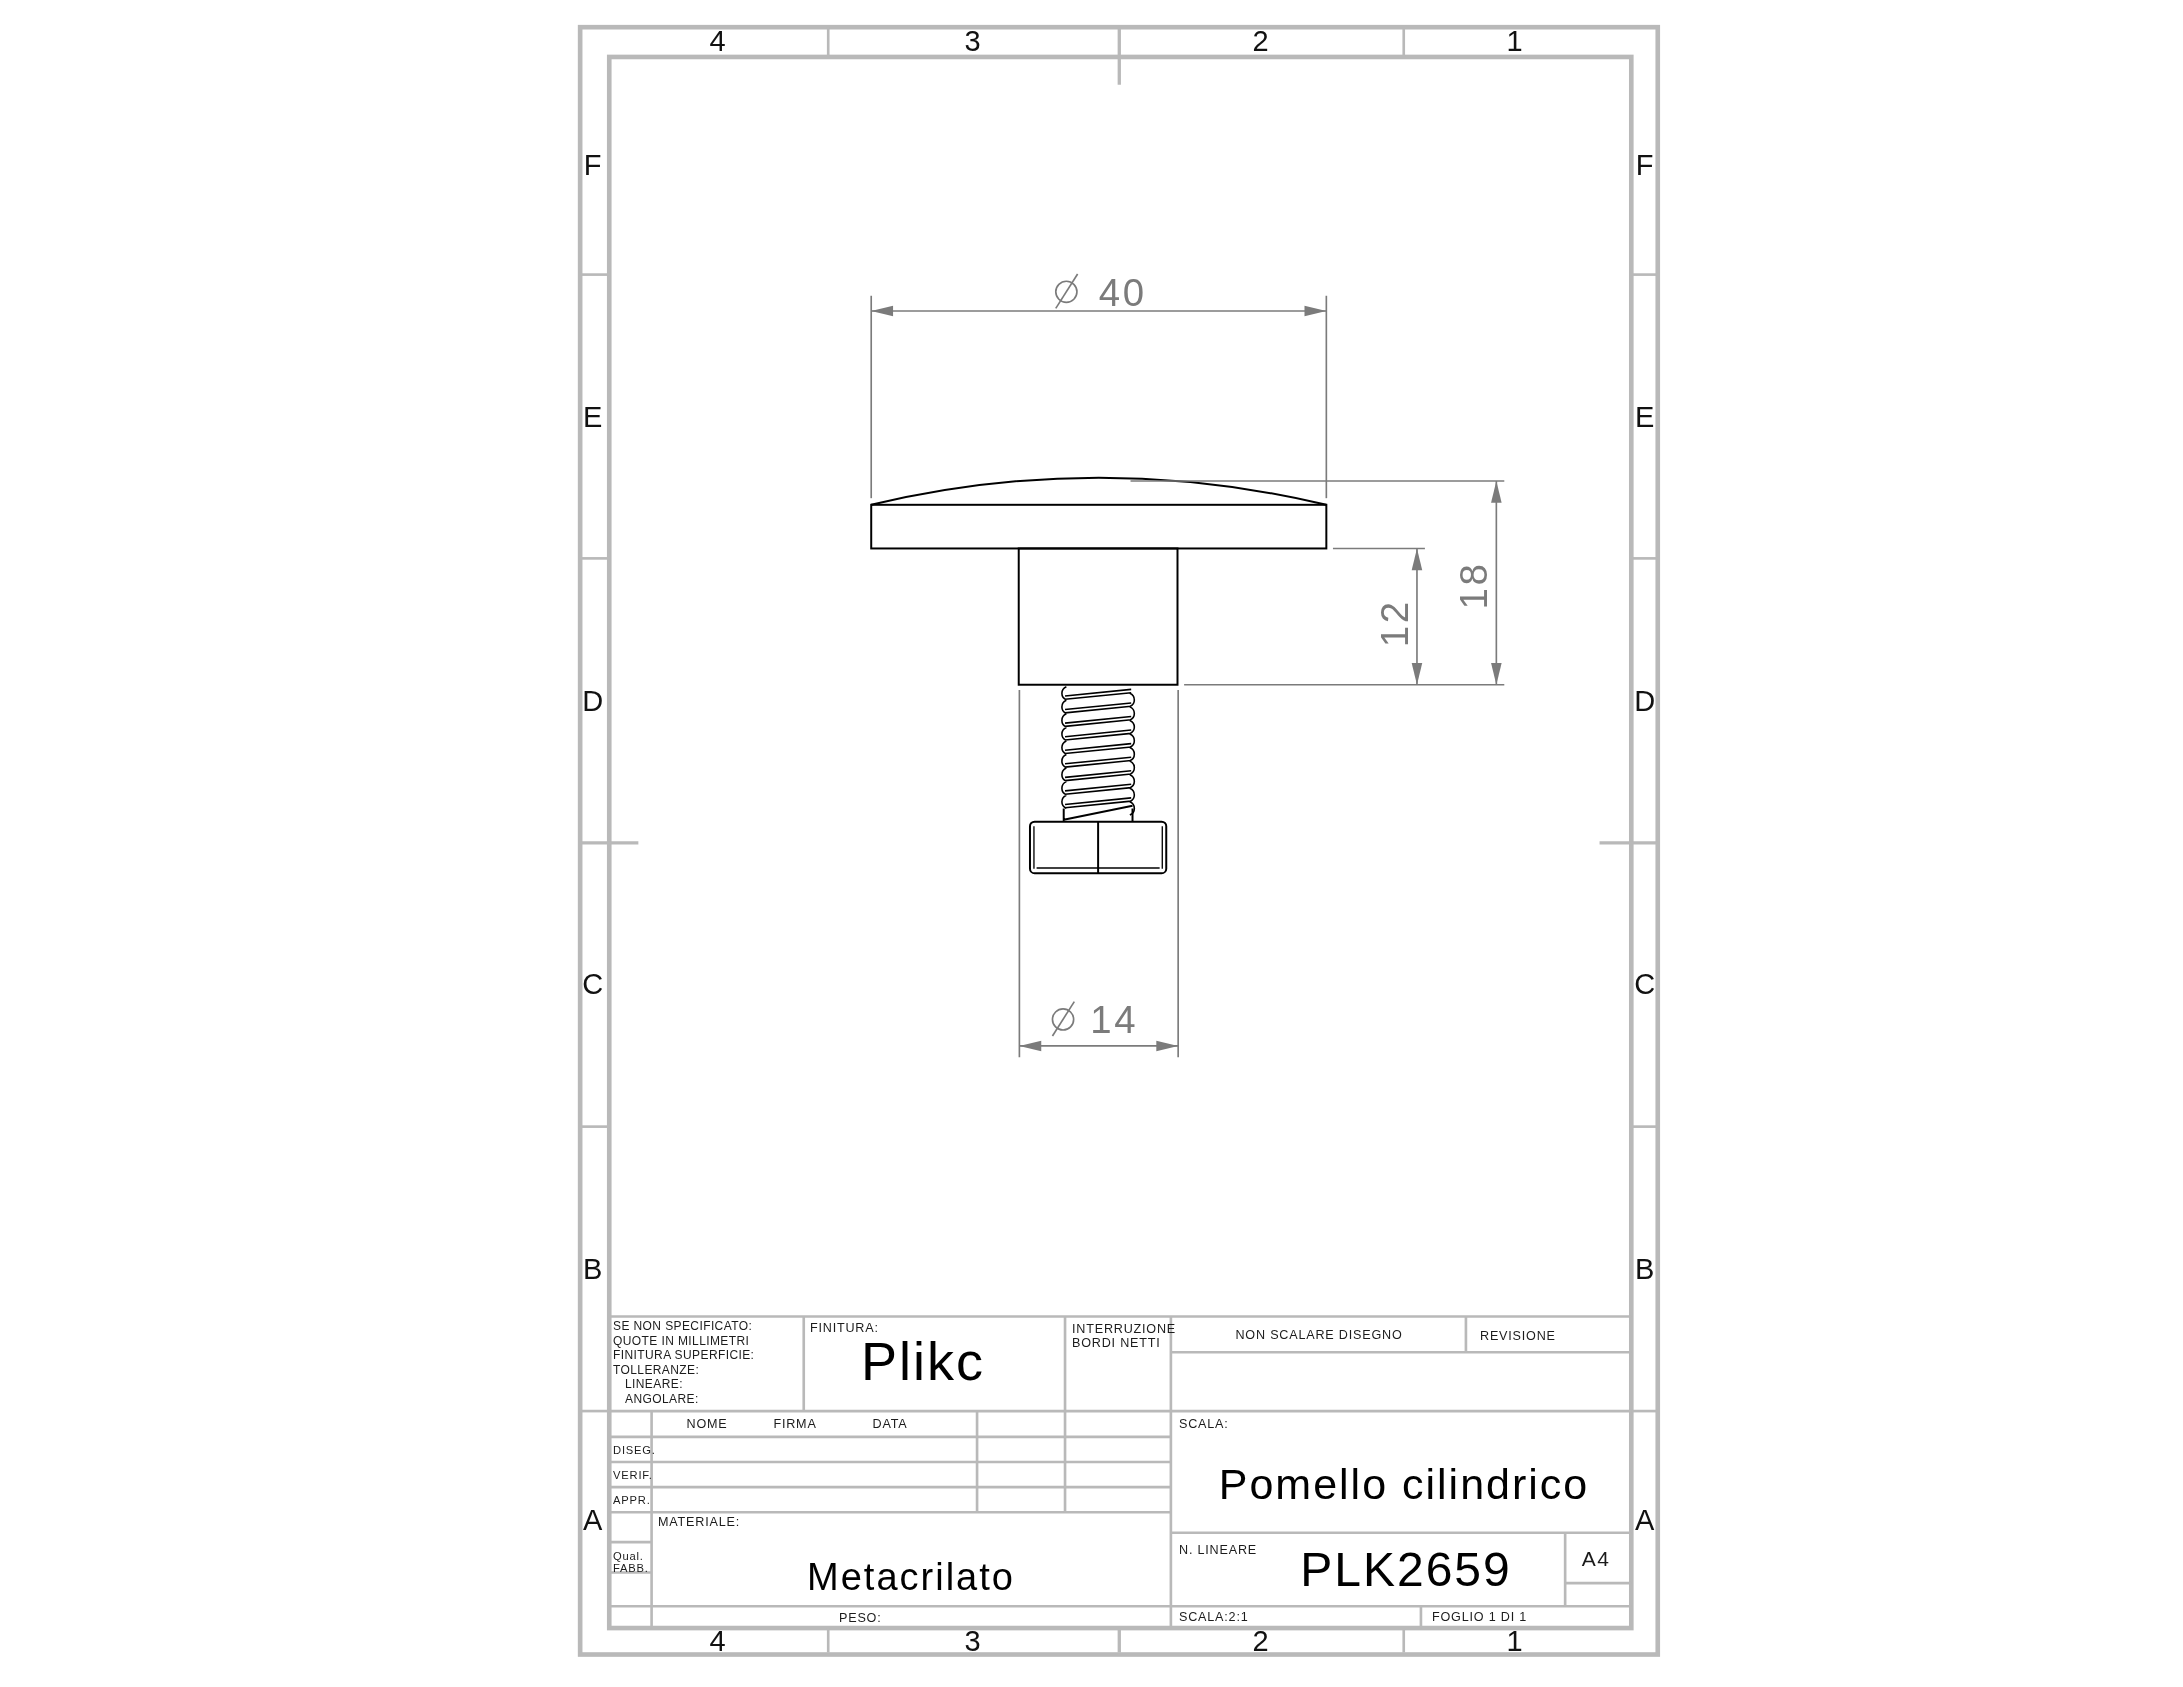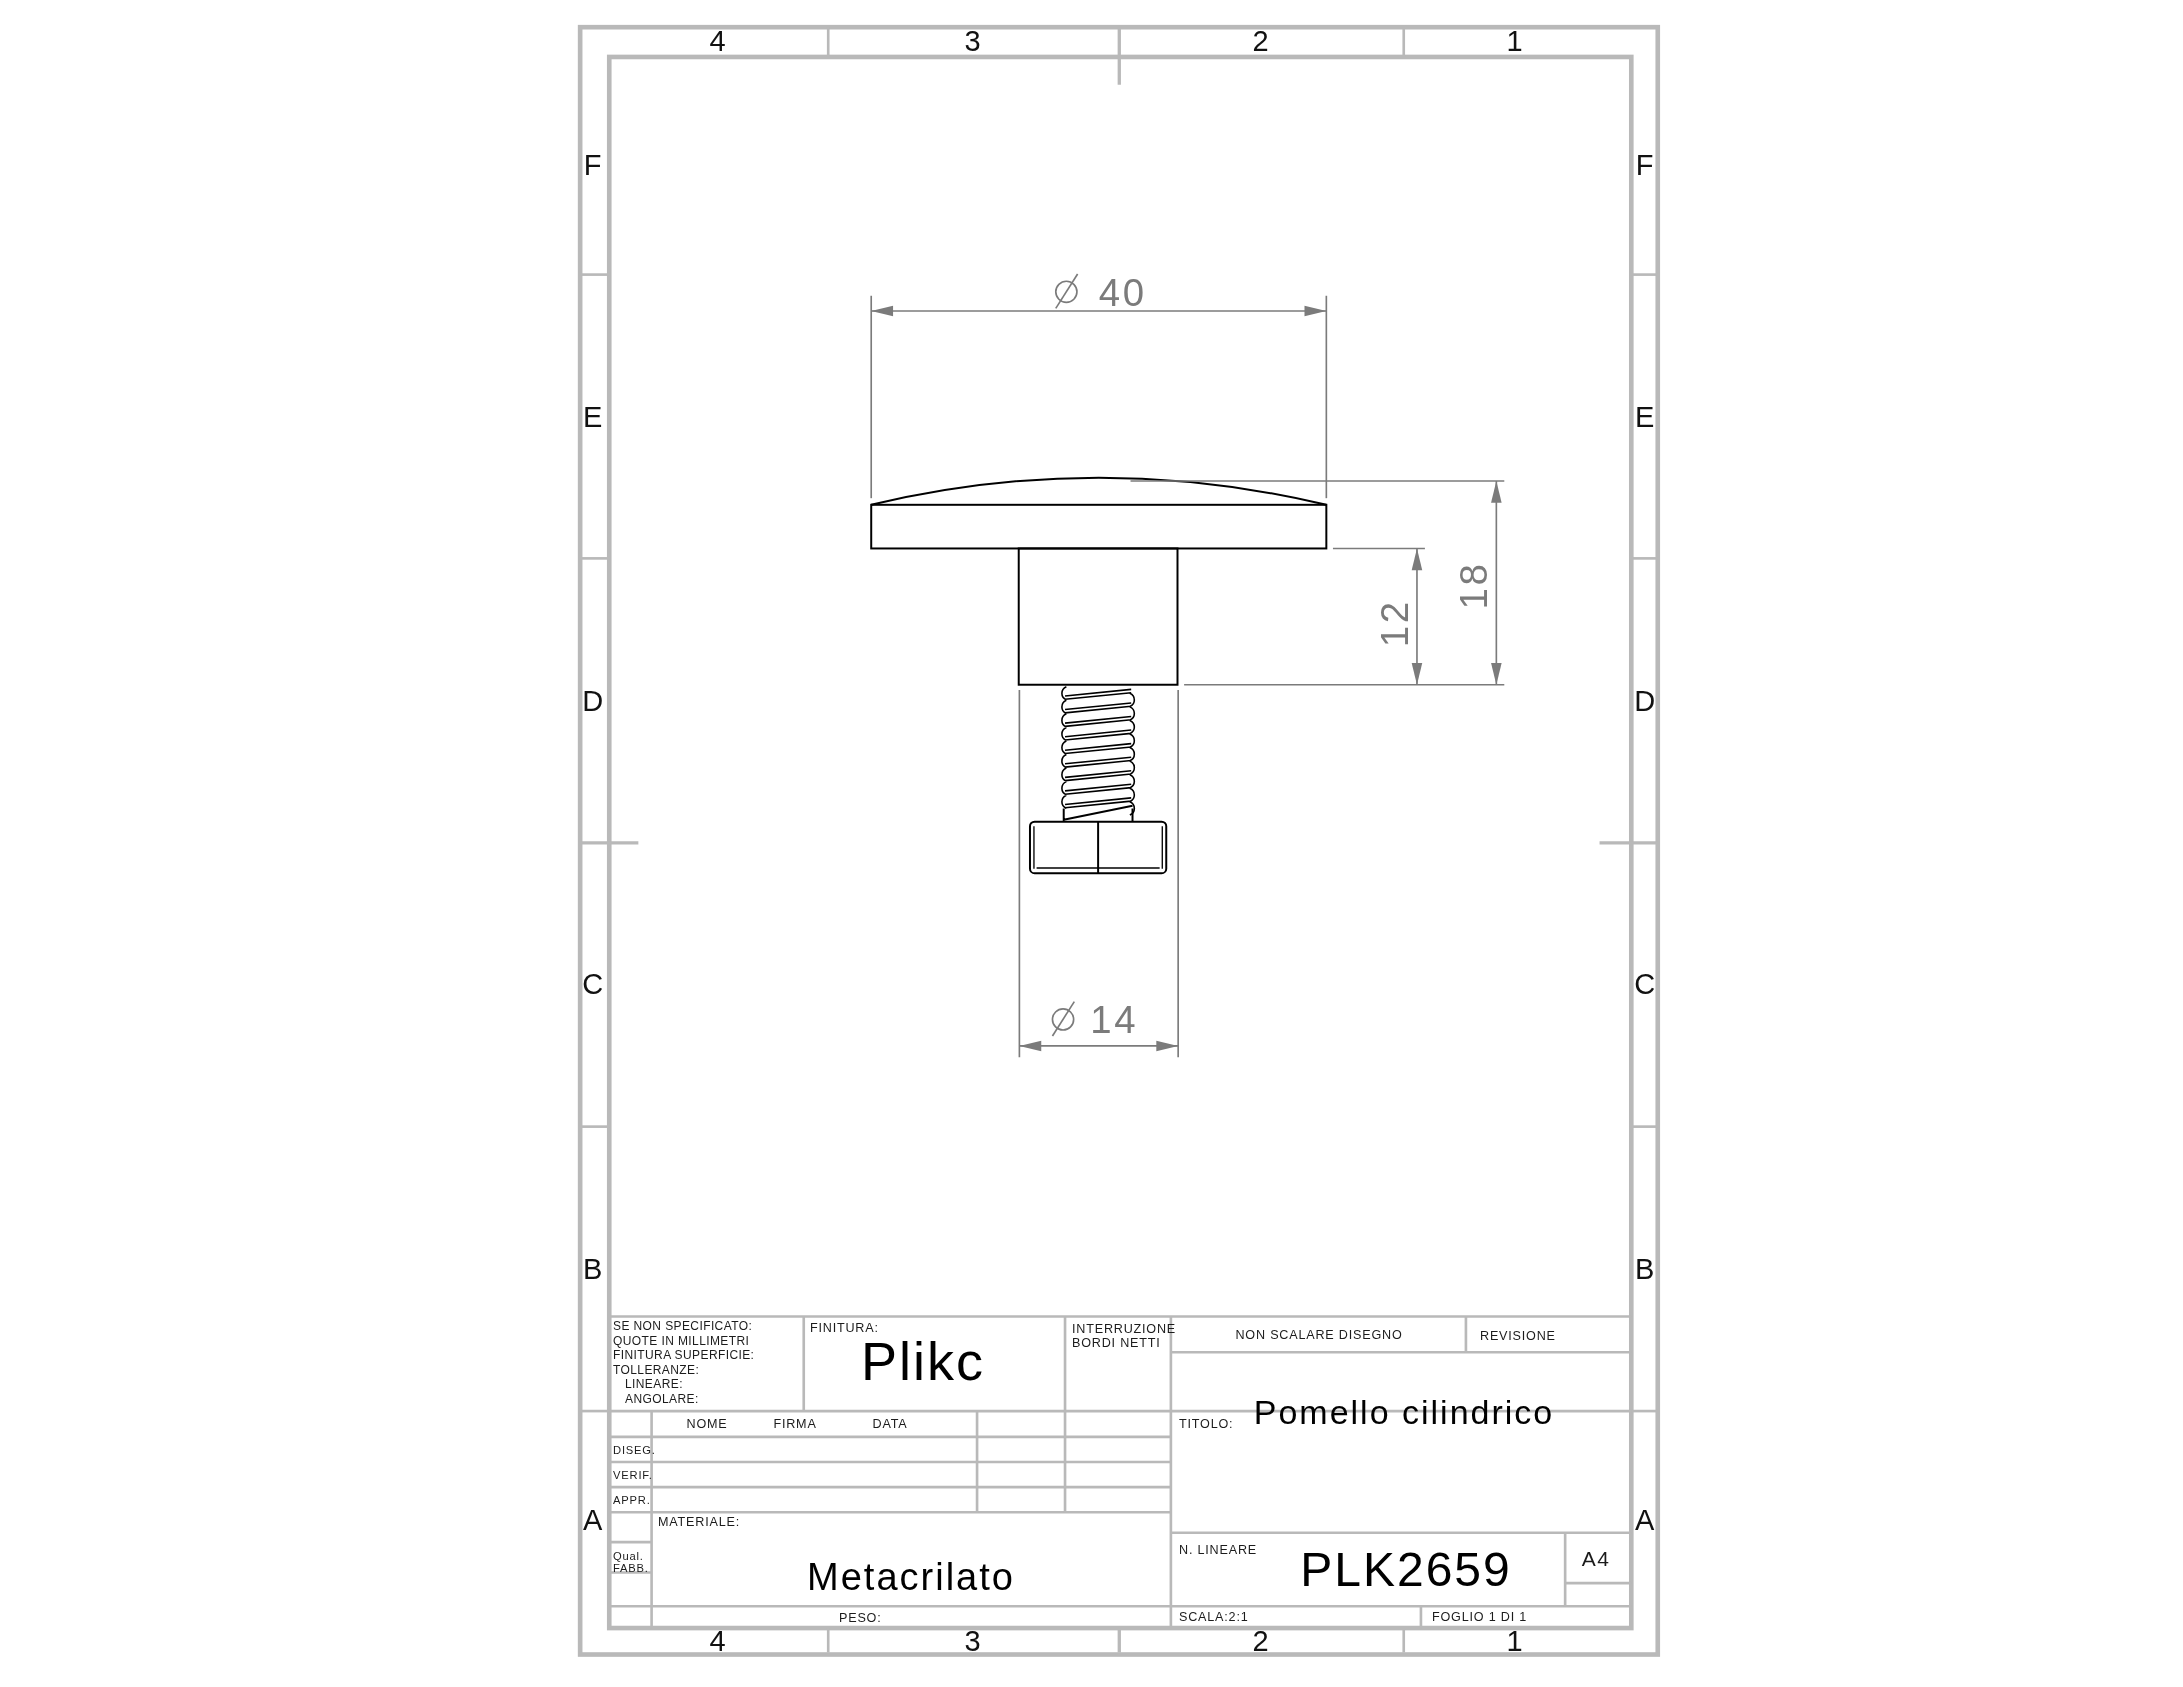--- a/index.html
+++ b/index.html
@@ -178,22 +178,22 @@
   <div class="txt small lft" style="left:613px;top:1450px;font-size:11.2px">DISEG.</div>
   <div class="txt small lft" style="left:613px;top:1475px;font-size:11.2px">VERIF.</div>
   <div class="txt small lft" style="left:613px;top:1500px;font-size:11.2px">APPR.</div>
   <div class="txt small lft" style="left:613px;top:1568px;font-size:11.2px">FABB.</div>
   <div class="txt small lft" style="left:613px;top:1556px;font-size:11.2px">Qual.</div>
 
   <div class="txt small lft" style="left:658px;top:1522px">MATERIALE:</div>
   <div class="txt big ctr" style="left:911px;top:1577px;font-size:38px">Metacrilato</div>
   <div class="txt small lft" style="left:839px;top:1618px">PESO:</div>
 
-  <div class="txt small lft" style="left:1179px;top:1424px">TITOLO:</div>
-  <div class="txt big ctr" style="left:1404px;top:1412px;font-size:34px">Pomello cilindrico</div>
+  <div class="txt small lft" style="left:1179px;top:1424px">SCALA:</div>
+  <div class="txt big ctr" style="left:1404px;top:1484px;font-size:43px">Pomello cilindrico</div>
 
   <div class="txt small lft" style="left:1179px;top:1550px">N. LINEARE</div>
   <div class="txt big ctr" style="left:1406px;top:1569px;font-size:48px">PLK2659</div>
   <div class="txt ctr" style="left:1596px;top:1559px;font-size:21px;letter-spacing:1.3px">A4</div>
 
   <div class="txt small lft" style="left:1179px;top:1617px">SCALA:2:1</div>
   <div class="txt small lft" style="left:1432px;top:1617px">FOGLIO 1 DI 1</div>
 
 </div>
 

